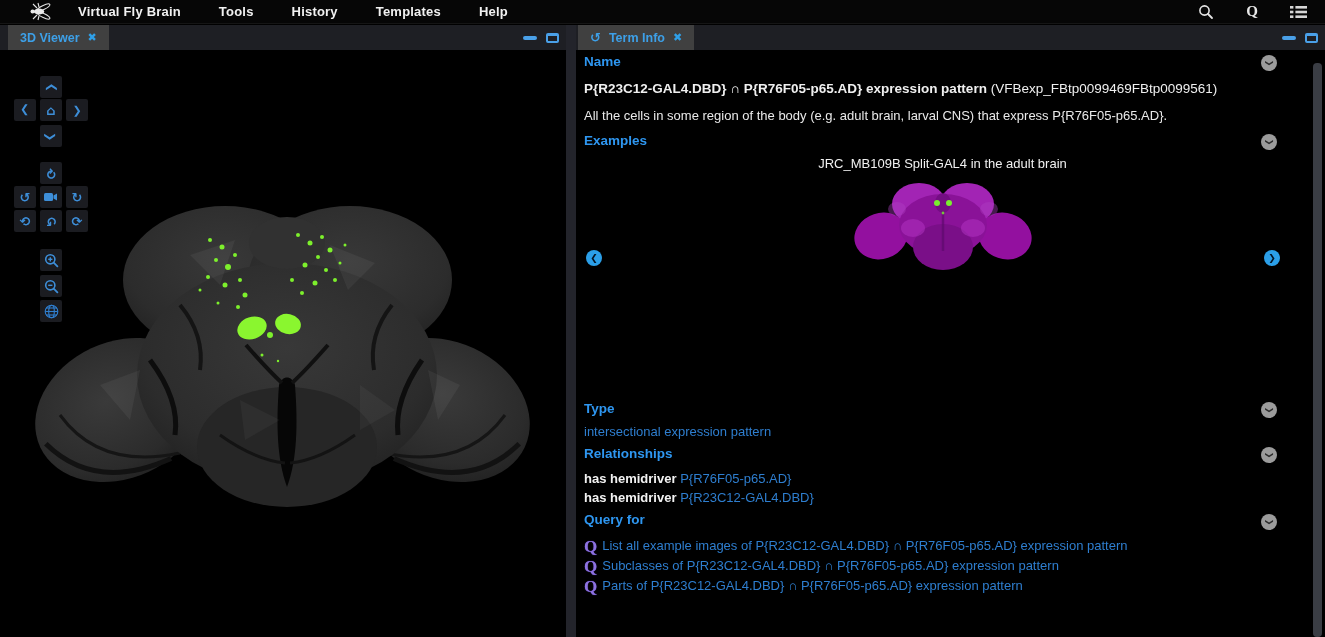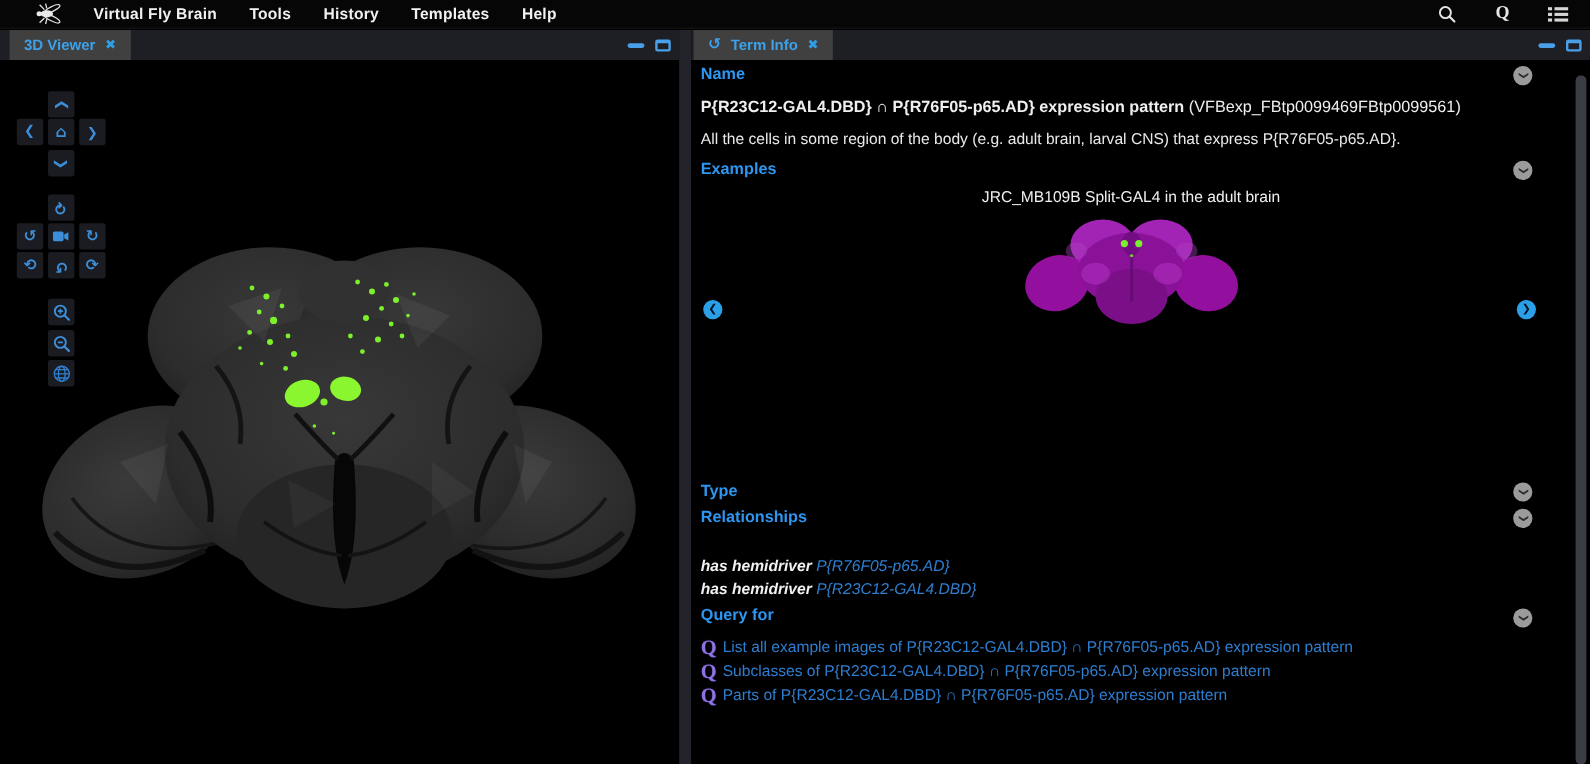--- a/index.html
+++ b/index.html
@@ -8,21 +8,21 @@
     position:relative; width:1325px; height:637px; overflow:hidden;
     background:#000; font-family:"Liberation Sans", sans-serif; color:#e8e8e8;
   }
   
   .menubar {
     position:absolute; top:0; left:0; right:0; height:24px;
     background:#060606; border-bottom:1px solid #151515;
     display:flex; align-items:center;
   }
   .logo { margin-left:28px; display:flex; align-items:center; }
-  .menu-items { display:flex; margin-left:26px; gap:27px; }
+  .menu-items { display:flex; margin-left:26px; gap:38px; }
   .menu-item { font-size:13px; font-weight:bold; color:#f1f1f1; cursor:pointer; letter-spacing:.2px; }
   .menubar-right { margin-left:auto; display:flex; align-items:center; gap:28px; margin-right:18px; }
   .mb-icon { display:flex; align-items:center; justify-content:center; width:18px; height:18px; cursor:pointer; }
   .q-glyph { font-family:"Liberation Serif", serif; font-size:15px; font-weight:bold; color:#e6e6e6; }
 
   
   .panel { position:absolute; top:25px; bottom:0; }
   .panel-left  { left:0; width:566px; }
   .panel-right { left:576px; right:0; }
   .divider { position:absolute; top:25px; bottom:0; left:566px; width:10px; background:#23242b; cursor:col-resize; }
@@ -81,21 +81,21 @@
   .query-q {
     font-family:"Liberation Serif", serif; font-weight:bold; font-size:17px; color:#8d72e0;
     line-height:17px; text-shadow:0 0 1px #5a3fb0;
   }
   .scrollbar {
     position:absolute; right:3px; top:13px; bottom:0; width:9px;
     background:#3a3d44; border-radius:4px; cursor:pointer;
   }
 
   
-  .mt3{margin-top:3px;} .mt4{margin-top:4px;} .mt5{margin-top:5px;} .mt6{margin-top:22px;font-style:italic;}
+  .mt3{margin-top:3px;} .mt4{margin-top:4px;} .mt5{margin-top:5px;} .mt6{margin-top:6px;}
   .mt7{margin-top:7px;} .mt9{margin-top:9px;}
 </style>
 </head>
 <body>
 
 <div class="app">
 
   <div class="menubar">
     <div class="logo">
       <svg width="24" height="19" viewBox="0 0 24 19">
@@ -367,20 +367,23 @@
             <span>❯</span>
           </span>
       </div>
 
       <div class="sec-head">
         <span>Type</span>
         <span class="chev-circle">
             <span class="rot90">❯</span>
           </span>
       </div>
+      <div class="plain mt5">
+        <span class="link">intersectional expression pattern</span>
+      </div>
 
       <div class="sec-head mt4">
         <span>Relationships</span>
         <span class="chev-circle">
             <span class="rot90">❯</span>
           </span>
       </div>
       <div class="mt6">
         <div class="rel-row">
           <b>has hemidriver</b>

